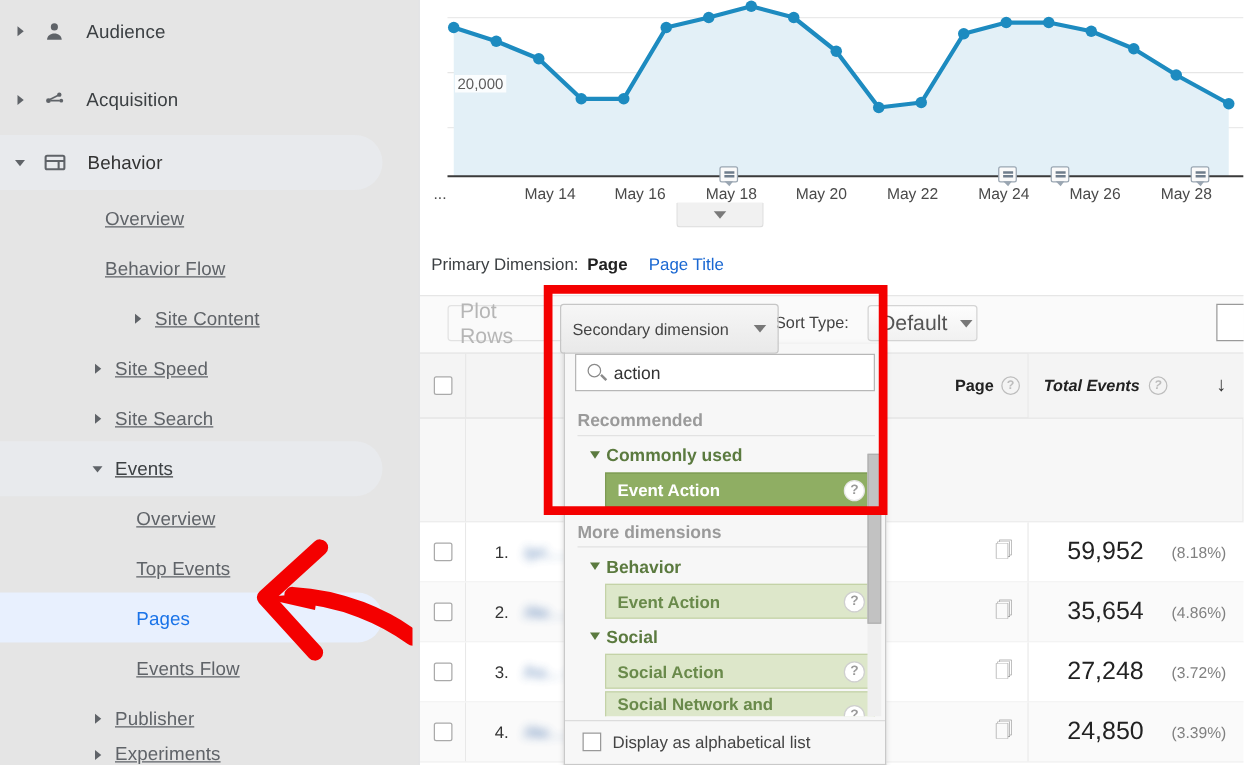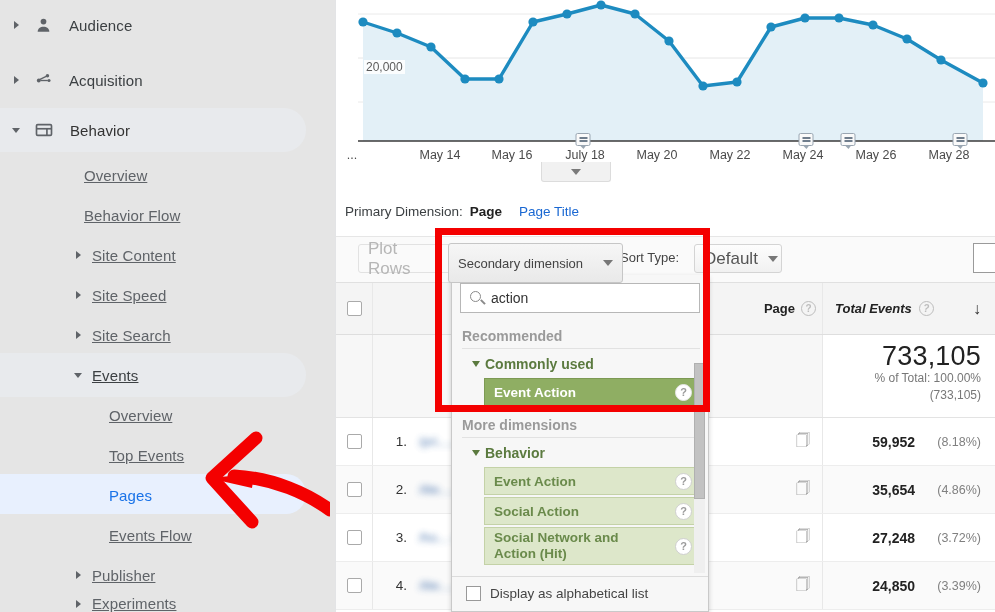--- a/index.html
+++ b/index.html
@@ -214,21 +214,21 @@
   .d-row.alt .c-check, .d-row.alt .c-page, .d-row.alt .c-total { background: #fafafa; }
   .rank { width: 46px; flex: 0 0 46px; text-align: right; padding-right: 12px; font-size: 13.5px; color: #333; }
   .blur-url {
     filter: blur(3.2px);
     color: #3c6aa8;
     font-size: 13px;
     white-space: nowrap;
     opacity: .85;
   }
   .ext-icon { margin-left: auto; margin-right: 12px; color: #777; font-size: 14px; }
-  .d-val { font-size: 14px; font-weight: bold; color: #222; }
+  .d-val { font-size: 20px; font-weight: normal; color: #222; }
   .d-pct { font-size: 12.5px; color: #808080; width: 54px; text-align: right; }
 
   
   #sd-button {
     position: absolute; left: 448px; top: 243px;
     width: 175px; height: 40px;
     border: 1px solid #c6c6c6; border-radius: 3px;
     background: linear-gradient(#f6f6f6,#e9e9e9);
     display: flex; align-items: center; padding: 0 9px;
     font-size: 13px; color: #444;
@@ -405,21 +405,21 @@
       </div>
     </div>
 
     <div class="nav-row" style="position:absolute;top:195px;width:336px">
       <div class="nav-content" style="padding-left:84px">
         <span class="nav-label lvl2">Behavior Flow</span>
       </div>
     </div>
 
     <div class="nav-row" style="position:absolute;top:235px;width:336px">
-      <div class="nav-content" style="padding-left:76px">
+      <div class="nav-content" style="padding-left:108px">
         <span class="tri"></span>
         <span class="nav-label lvl2" style="margin-left:11px">Site Content</span>
       </div>
     </div>
 
     <div class="nav-row" style="position:absolute;top:315px;width:336px">
       <div class="nav-content" style="padding-left:76px">
         <span class="tri"></span>
         <span class="nav-label lvl2" style="margin-left:11px">Site Search</span>
       </div>
@@ -514,21 +514,21 @@
         </g>
 
         <line x1="22" y1="141" x2="659" y2="141" stroke="#3a3a3a" stroke-width="1.6"></line>
       </svg>
 
       <span class="ylabel" style="left:28px; top:60px">20,000</span>
 
       <span class="xtick" style="left:16px; top:148px">...</span>
       <span class="xtick" style="left:104px; top:148px">May 14</span>
       <span class="xtick" style="left:176px; top:148px">May 16</span>
-      <span class="xtick" style="left:249px; top:148px">July 18</span>
+      <span class="xtick" style="left:249px; top:148px">May 18</span>
       <span class="xtick" style="left:321px; top:148px">May 20</span>
       <span class="xtick" style="left:394px; top:148px">May 22</span>
       <span class="xtick" style="left:467px; top:148px">May 24</span>
       <span class="xtick" style="left:540px; top:148px">May 26</span>
       <span class="xtick" style="left:613px; top:148px">May 28</span>
 
       <div class="annot-marker" style="left:247px; top:133px">
           <i></i>
         </div>
       <div class="annot-marker" style="left:470px; top:133px">
@@ -577,25 +577,20 @@
         <div class="c-total">
           <span class="th-text">Total Events</span>
           <span class="qmark">?</span>
           <span class="sort-arrow">↓</span>
         </div>
       </div>
 
       <div id="summary-row">
         <div class="c-check"></div>
         <div class="c-page"></div>
-        <div class="c-total">
-          <div class="sum-big">733,105</div>
-          <div class="sum-sub">% of Total: 100.00%</div>
-          <div class="sum-sub">(733,105)</div>
-        </div>
       </div>
 
       <div class="t-row d-row">
         <div class="c-check">
             <span class="chk"></span>
           </div>
         <div class="c-page">
           <span class="rank">1.</span>
           <span class="blur-url">/pri......</span>
           <span class="ext-icon">🗍</span>
@@ -685,20 +680,24 @@
 
       <div class="sd-group">
         <span class="tri-g"></span>
         <span>Behavior</span>
       </div>
       <div class="sd-item">
         <span>Event Action</span>
         <span class="qm2">?</span>
       </div>
 
+      <div class="sd-group">
+        <span class="tri-g"></span>
+        <span>Social</span>
+      </div>
       <div class="sd-item">
         <span>Social Action</span>
         <span class="qm2">?</span>
       </div>
       <div class="sd-item tall">
         <span style="max-width:160px">Social Network and Action (Hit)</span>
         <span class="qm2">?</span>
       </div>
 
       <div id="sd-scroll-track"></div>

